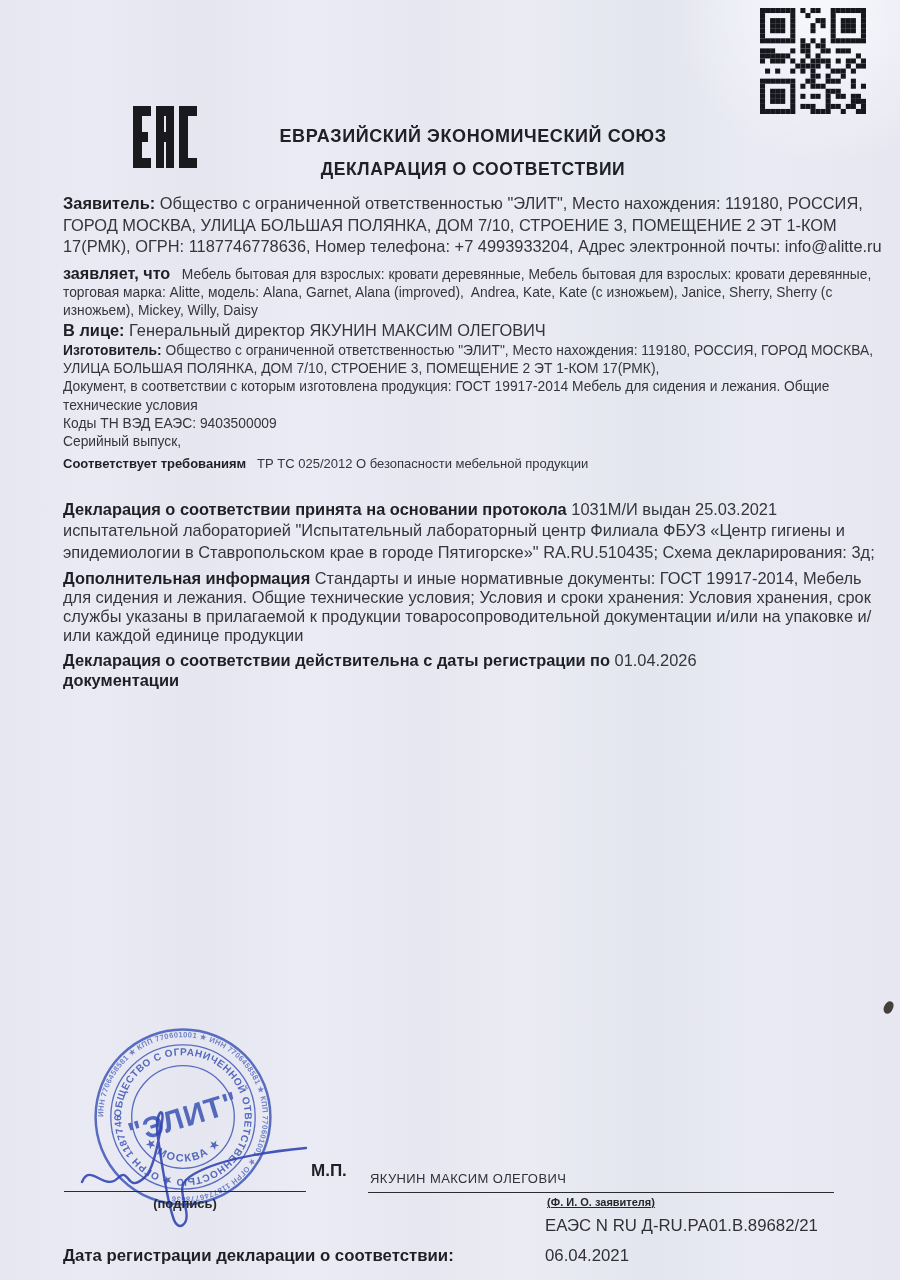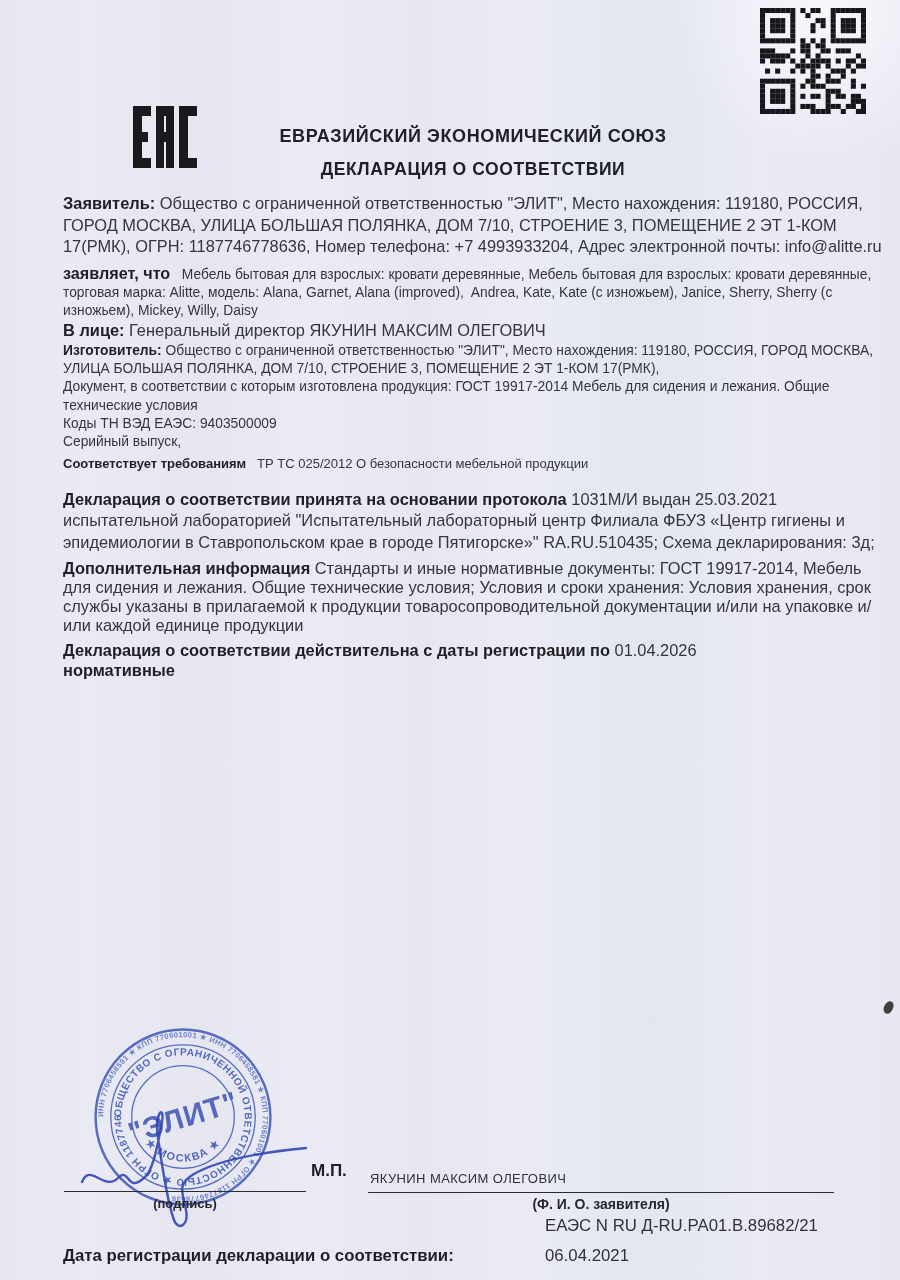--- a/index.html
+++ b/index.html
@@ -13,41 +13,41 @@
       repeating-linear-gradient(90deg, rgba(255,255,255,.05) 0 7px, rgba(120,128,165,.04) 7px 13px);
     color:#35363c;
   }
   .para{position:static;margin:0;white-space:pre-wrap;font-size:16.4px;line-height:21.6px;}
   .b{font-weight:bold;color:#1f2026;}
   .content{position:absolute;left:63px;top:193px;width:824px;}
   .small{font-size:13.8px;line-height:18.2px;}
   .small .lbl{font-size:16.2px;}
   .declares{margin-top:6px;}
   .compliance{margin-top:2px;font-size:13px;line-height:22px;}
-  .protocol{margin-top:14px;line-height:21.2px;}
+  .protocol{margin-top:24px;line-height:21.2px;}
   .additional{margin-top:6px;line-height:19px;}
   .validity{margin-top:5px;line-height:20.6px;}
   .title{position:absolute;left:63px;width:820px;text-align:center;font-weight:bold;color:#202127;letter-spacing:.6px;}
   .title1{top:126px;font-size:18px;}
   .title2{top:159px;font-size:17.5px;}
   .eac{position:absolute;left:133px;top:106px;width:64px;height:62px;}
   .qr{position:absolute;left:760px;top:8px;width:106px;height:106px;}
   .qr rect{fill:#16171c;}
   .stamp{position:absolute;left:88px;top:1022px;width:190px;height:190px;opacity:.85;}
   .st-tiny{font-size:8px;font-weight:bold;fill:#4159ba;opacity:.85;letter-spacing:.4px;}
   .st-mid{font-size:10.6px;font-weight:bold;fill:#3b53b5;letter-spacing:.6px;}
   .st-city{font-size:11.5px;font-weight:bold;fill:#3b53b5;letter-spacing:1.5px;}
   .st-name{font-size:31px;font-weight:bold;fill:#3b53b5;letter-spacing:1px;}
   .signature{position:absolute;left:68px;top:1100px;width:250px;height:130px;}
   .sig-line{position:absolute;left:64px;top:1191px;width:242px;border-top:1.8px solid #2b2c31;}
   .sig-caption{position:absolute;left:64px;top:1196px;width:242px;text-align:center;font-size:13px;font-weight:bold;color:#26272c;}
   .mp{position:absolute;left:311px;top:1161px;font-size:17px;font-weight:bold;color:#1f2026;}
   .signer{position:absolute;left:370px;top:1171px;font-size:13px;letter-spacing:.4px;color:#303138;}
   .name-line{position:absolute;left:368px;top:1192px;width:466px;border-top:1.8px solid #2b2c31;}
-  .name-caption{position:absolute;left:368px;top:1196px;width:466px;text-align:center;font-size:14px;font-weight:bold;color:#26272c;}
+  .name-caption{position:absolute;left:368px;top:1196px;width:466px;text-align:center;font-size:11px;font-weight:bold;color:#26272c;text-decoration:underline;}
   .reg-label{position:absolute;left:63px;font-size:16.8px;font-weight:bold;color:#1f2026;}
   .reg-value{position:absolute;left:545px;font-size:16.8px;color:#303138;}
   .row1{top:1216px;}
   .row2{top:1246px;}
   .speck{position:absolute;left:884px;top:1001px;width:9px;height:13px;background:#2e2823;border-radius:60% 40% 55% 45%;transform:rotate(18deg);opacity:.88;}
 </style>
 </head>
 <body>
 
 <div class="page">
@@ -299,21 +299,21 @@
     <p class="para small">Документ, в соответствии с которым изготовлена продукция: ГОСТ 19917-2014 Мебель для сидения и лежания. Общие технические условия</p>
     <p class="para small">Коды ТН ВЭД ЕАЭС: 9403500009</p>
     <p class="para small">Серийный выпуск,</p>
 
     <p class="para compliance"><span class="b">Соответствует требованиям</span><span>   ТР ТС 025/2012 О безопасности мебельной продукции</span></p>
 
     <p class="para protocol"><span class="b">Декларация о соответствии принята на основании протокола</span><span> 1031М/И выдан 25.03.2021 испытательной лабораторией "Испытательный лабораторный центр Филиала ФБУЗ «Центр гигиены и эпидемиологии в Ставропольском крае в городе Пятигорске»" RA.RU.510435; Схема декларирования: 3д;</span></p>
 
     <p class="para additional"><span class="b">Дополнительная информация</span><span> Стандарты и иные нормативные документы: ГОСТ 19917-2014, Мебель для сидения и лежания. Общие технические условия; Условия и сроки хранения: Условия хранения, срок службы указаны в прилагаемой к продукции товаросопроводительной документации и/или на упаковке и/или каждой единице продукции</span></p>
 
-    <p class="para validity"><span class="b">Декларация о соответствии действительна с даты регистрации по</span><span> 01.04.2026</span><br><span class="b">нормативные</span></p>
+    <p class="para validity"><span class="b">Декларация о соответствии действительна с даты регистрации по</span><span> 01.04.2026</span><br><span class="b">документации</span></p>
   </div>
 
   <svg class="stamp" viewBox="0 0 200 200">
     <defs>
       <path id="ring-outer" d="M 100,100 m -84,0 a 84,84 0 1 1 168,0 a 84,84 0 1 1 -168,0"></path>
       <path id="ring-mid" d="M 100,100 m -65,0 a 65,65 0 1 1 130,0 a 65,65 0 1 1 -130,0"></path>
       <path id="arc-city" d="M 58,124 a 50,50 0 0 0 84,0"></path>
     </defs>
     <g fill="none" stroke="#3f58b8">
       <circle cx="100" cy="100" r="92" stroke-width="2.6"></circle>

